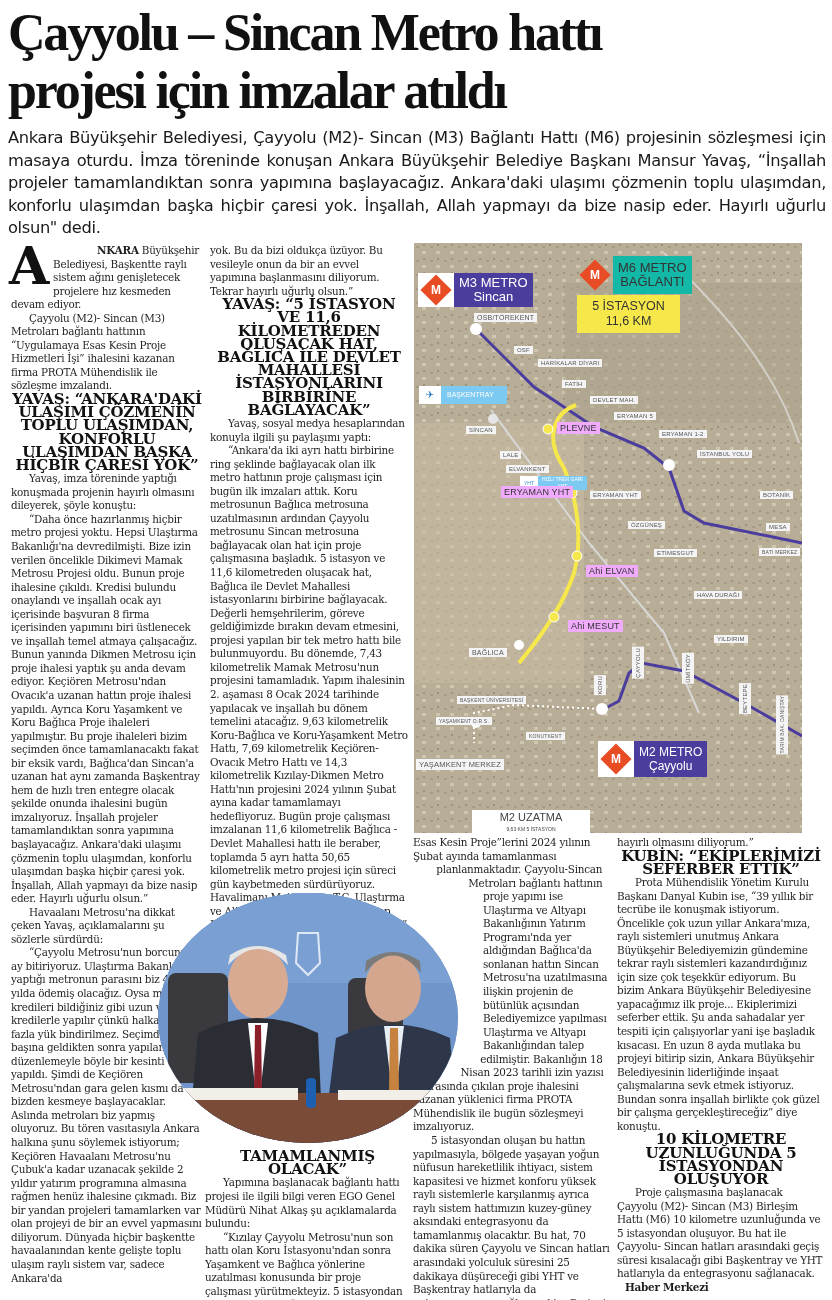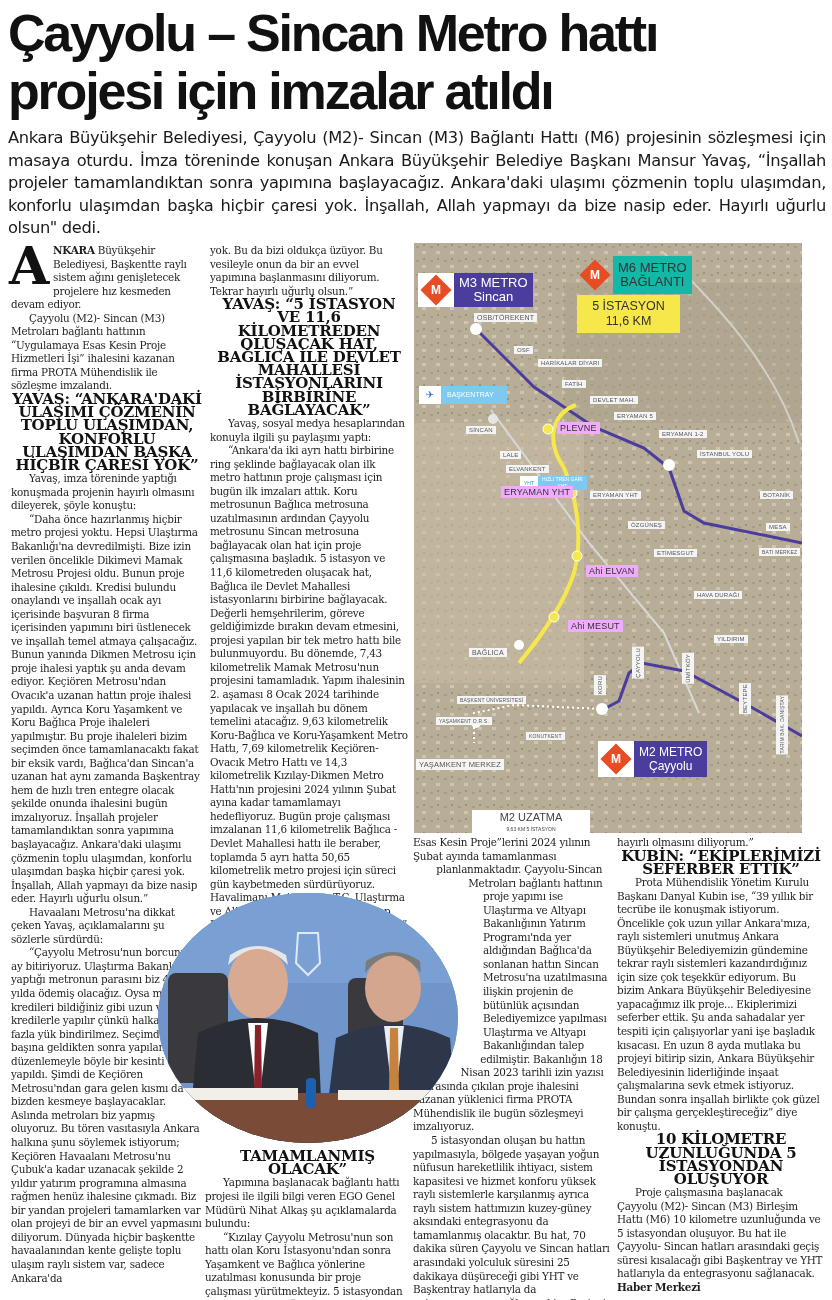--- a/index.html
+++ b/index.html
@@ -1,21 +1,21 @@
 <!DOCTYPE html>
 <html><head>
 <meta charset="utf-8">
 <style>
   * { box-sizing: border-box; margin: 0; padding: 0; }
   html, body { width: 832px; height: 1300px; background: #ffffff; overflow: hidden; }
   body { position: relative; font-family: "DejaVu Serif", serif; color: #1a1a1a; }
 
   .headline {
     position: absolute; left: 8px; top: 4px; width: 820px;
-    font-family: Liberation Sans, sans-serif; font-weight: bold;
+    font-family: Liberation Serif, serif; font-weight: bold;
     font-size: 52px; line-height: 58px; letter-spacing: -2.2px; color: #111;
   }
   .deck {
     position: absolute; left: 8px; top: 127px; width: 818px;
     font-family: "DejaVu Sans", sans-serif; font-size: 16.3px; line-height: 22.6px;
     color: #1a1a1a; text-align: justify; letter-spacing: -0.35px;
   }
 
   .col {
     position: absolute; font-family: "DejaVu Serif", serif;
@@ -30,22 +30,22 @@
   .col1 { left: 11px; top: 244px; width: 192px; }
   .col2 { left: 210px; top: 244px; width: 198px; }
   .col3 { left: 413px; top: 836px; width: 200px; }
   .col4 { left: 617px; top: 836px; width: 208px; }
   .col2b { left: 205px; top: 1150px; width: 205px; }
 
   .dropcap {
     float: left; font-family: "DejaVu Serif", serif; font-weight: bold;
     font-size: 52px; line-height: 40px; margin: 2px 4px 0 -2px; color: #111;
   }
-  .lead-bold { font-weight: bold; }
-  .signoff { font-weight: bold; }
+  .lead-bold { font-weight: bold; margin-left: 44px; }
+  .signoff { font-weight: bold; margin-left: 8px; }
 
   
   .wrap-left { float: right; shape-outside: circle(50% at 100% 50%); width: 60px; height: 120px; }
 
   
   .map {
     position: absolute; left: 414px; top: 243px; width: 388px; height: 590px;
     background: #b9ae98; overflow: hidden;
   }
   .map svg { position: absolute; left: 0; top: 0; }

